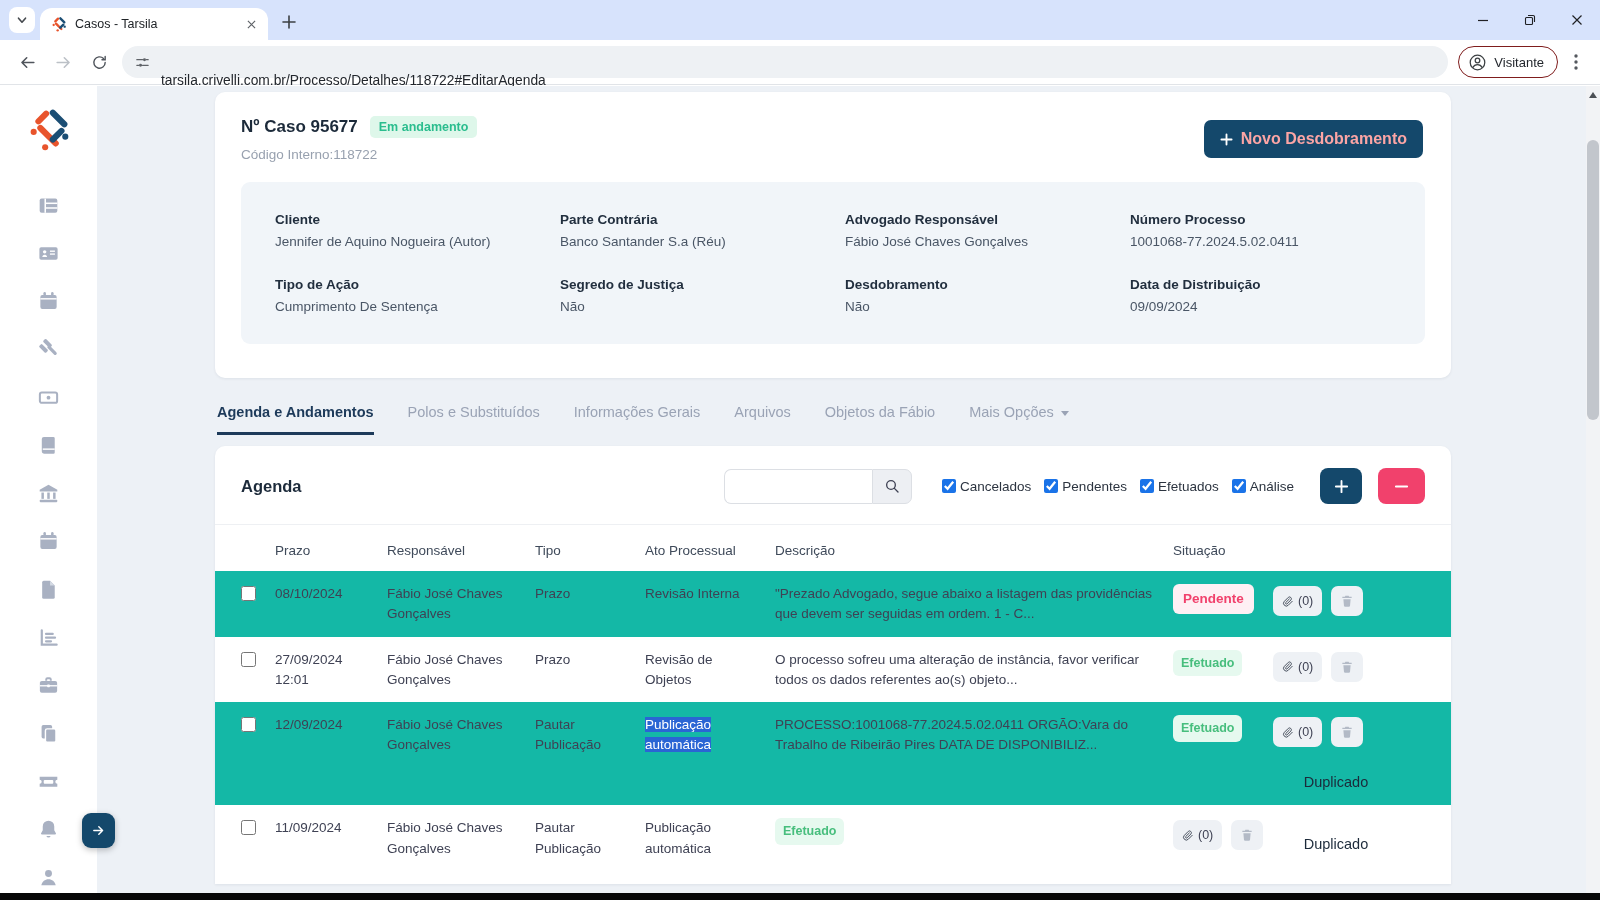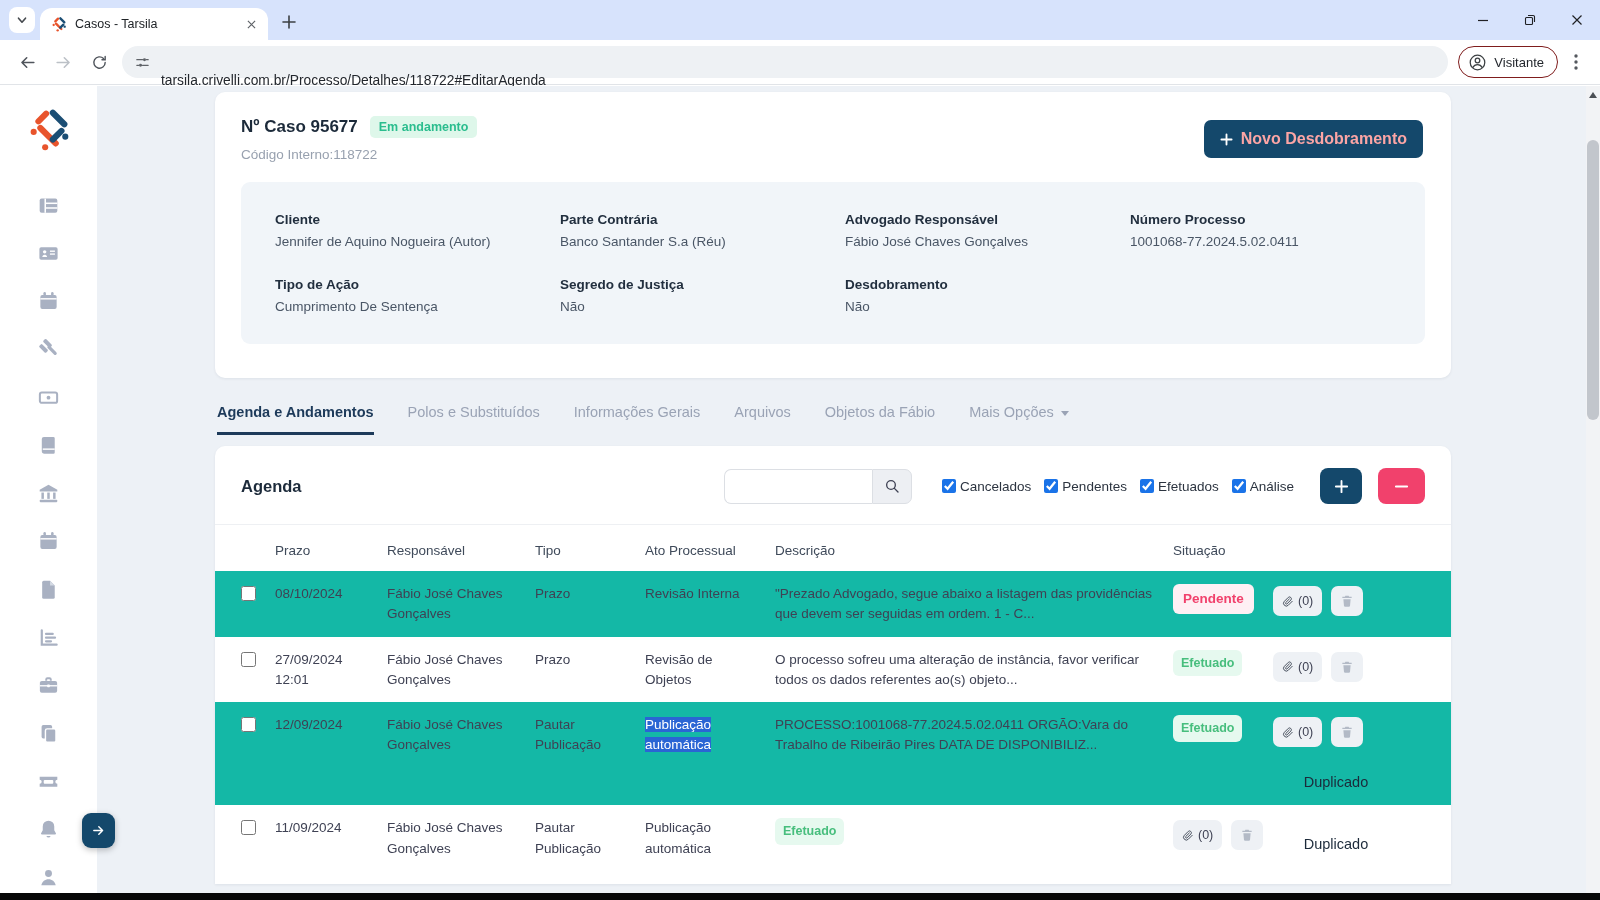--- a/index.html
+++ b/index.html
@@ -391,20 +391,24 @@
           <div class="info-field">
             <div class="info-label">Segredo de Justiça</div>
             <div class="info-value">Não</div>
           </div>
 
           <div class="info-field">
             <div class="info-label">Desdobramento</div>
             <div class="info-value">Não</div>
           </div>
 
+          <div class="info-field">
+            <div class="info-label">Data de Distribuição</div>
+            <div class="info-value">09/09/2024</div>
+          </div>
 
       </div>
     </div>
 
     <div class="tabs-row">
 
         <div class="ptab active">
           <span>Agenda e Andamentos</span>
 
         </div>

